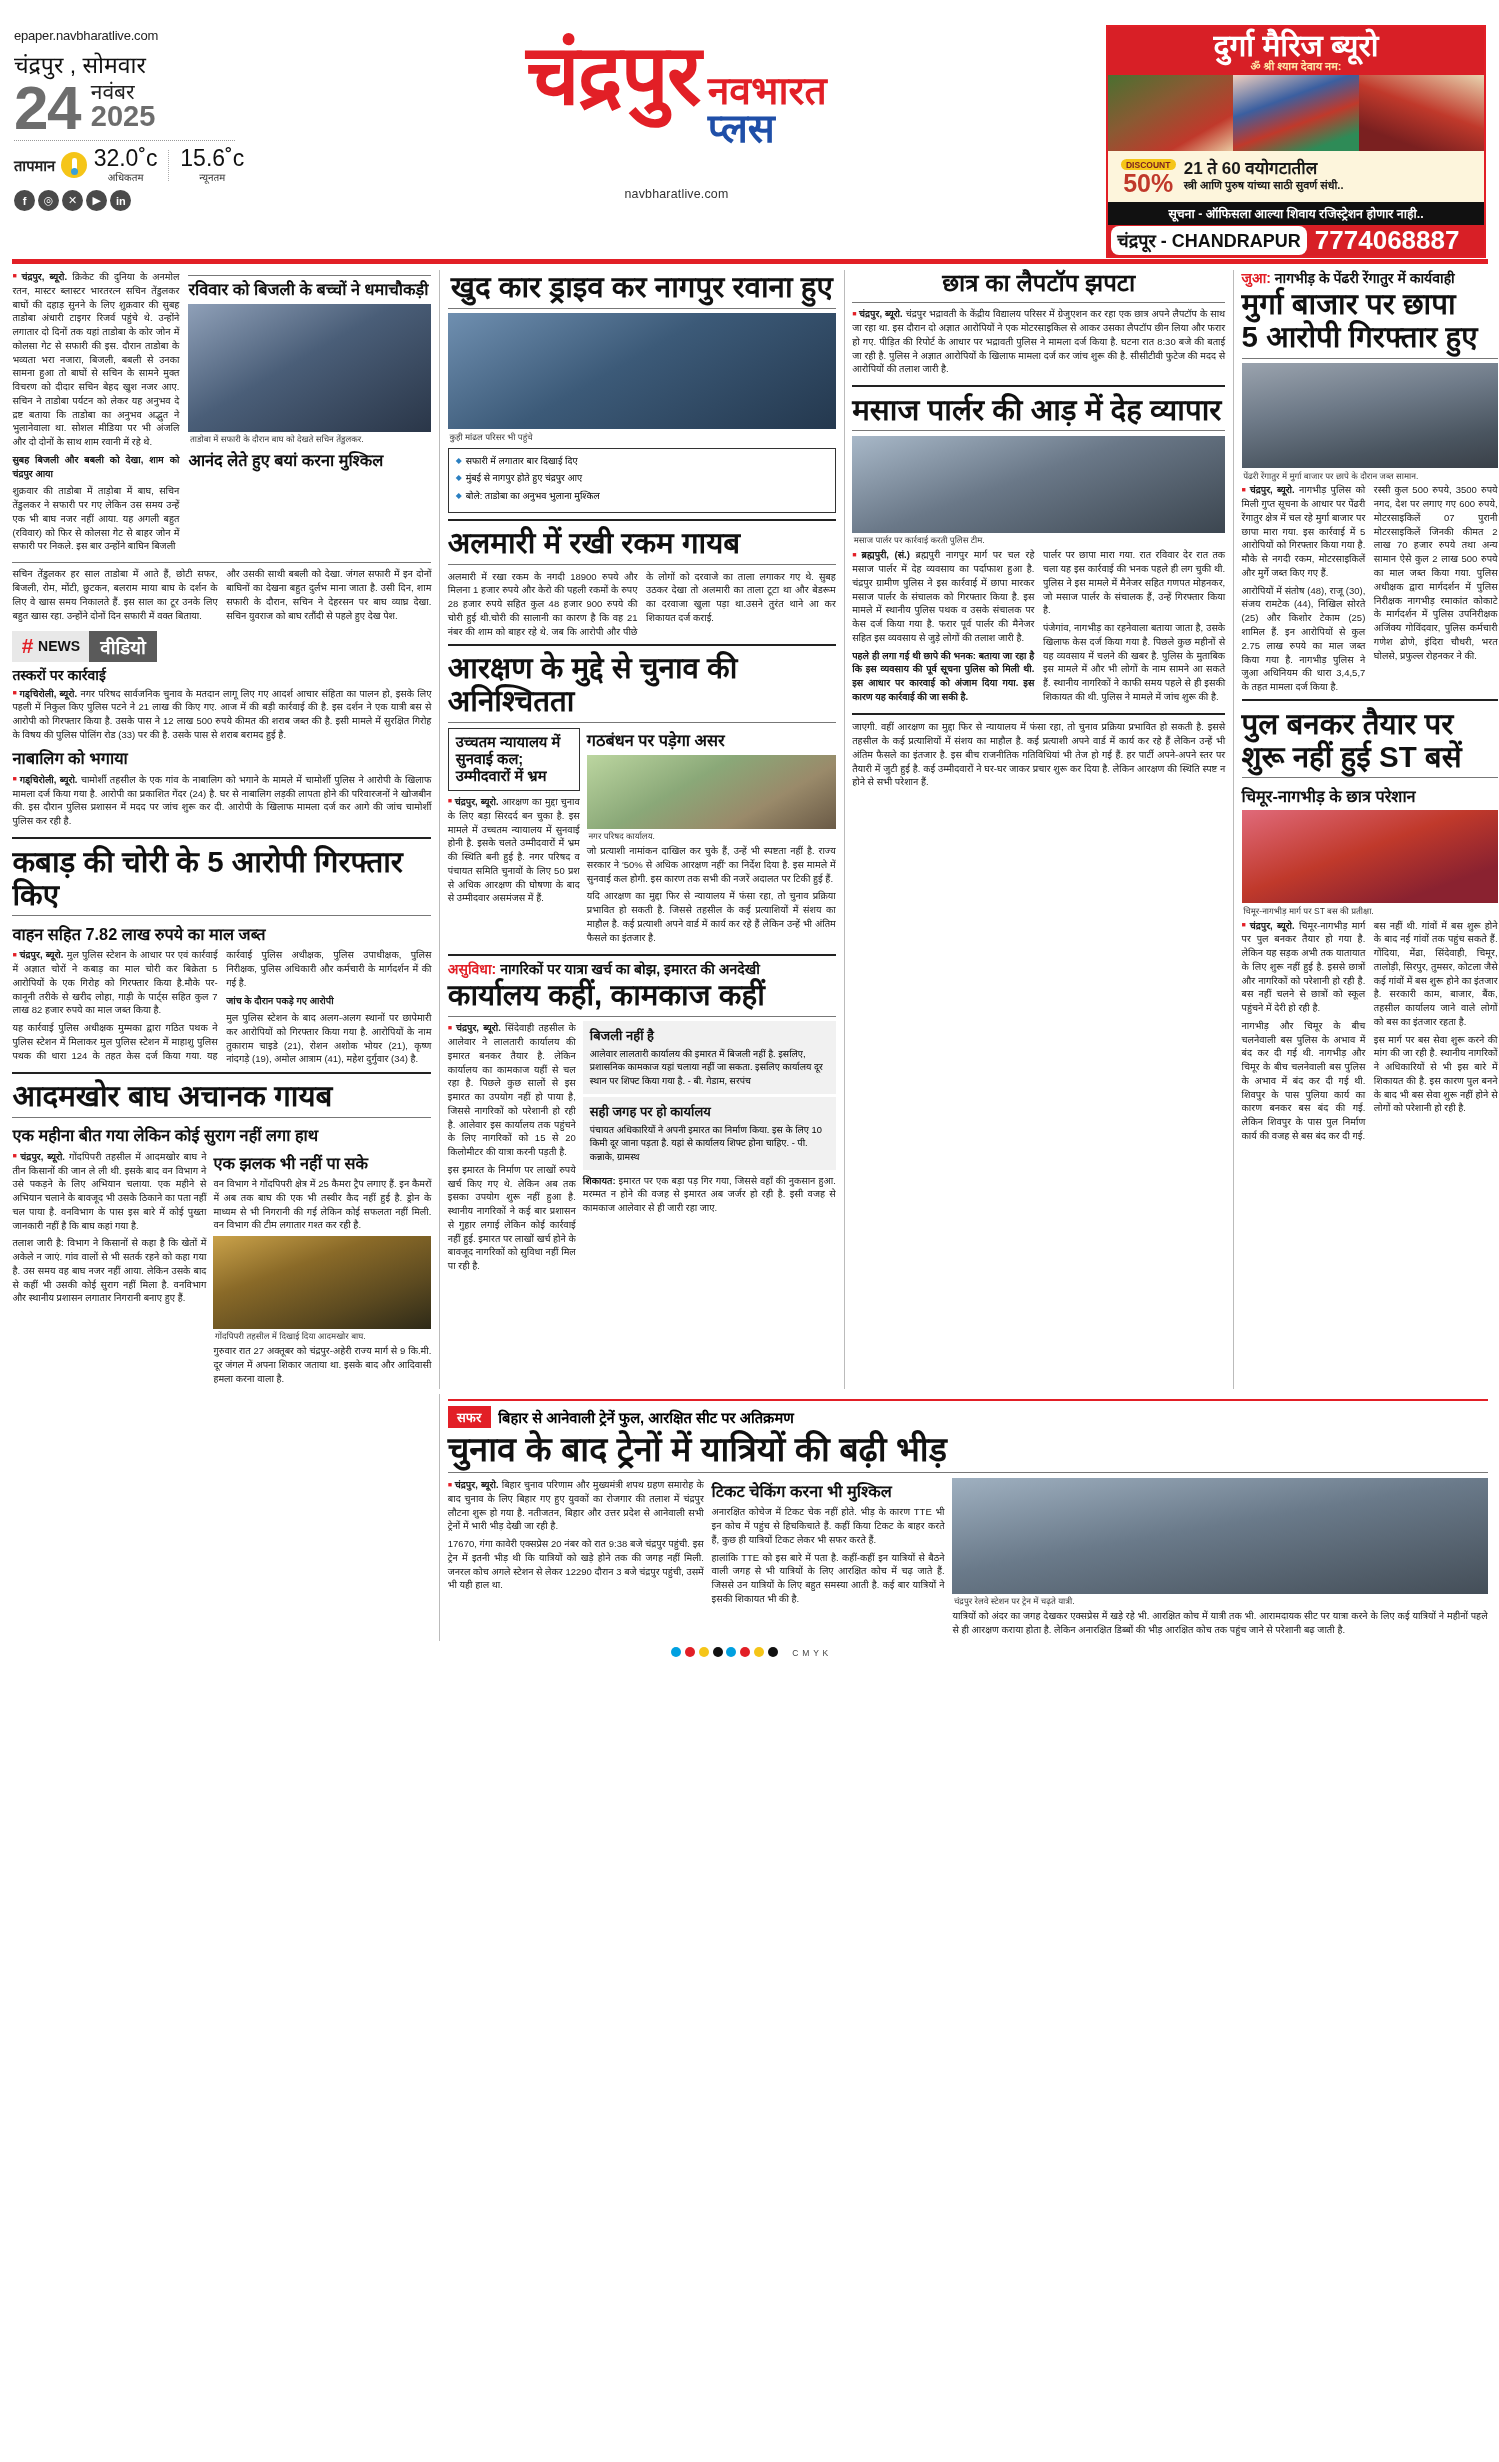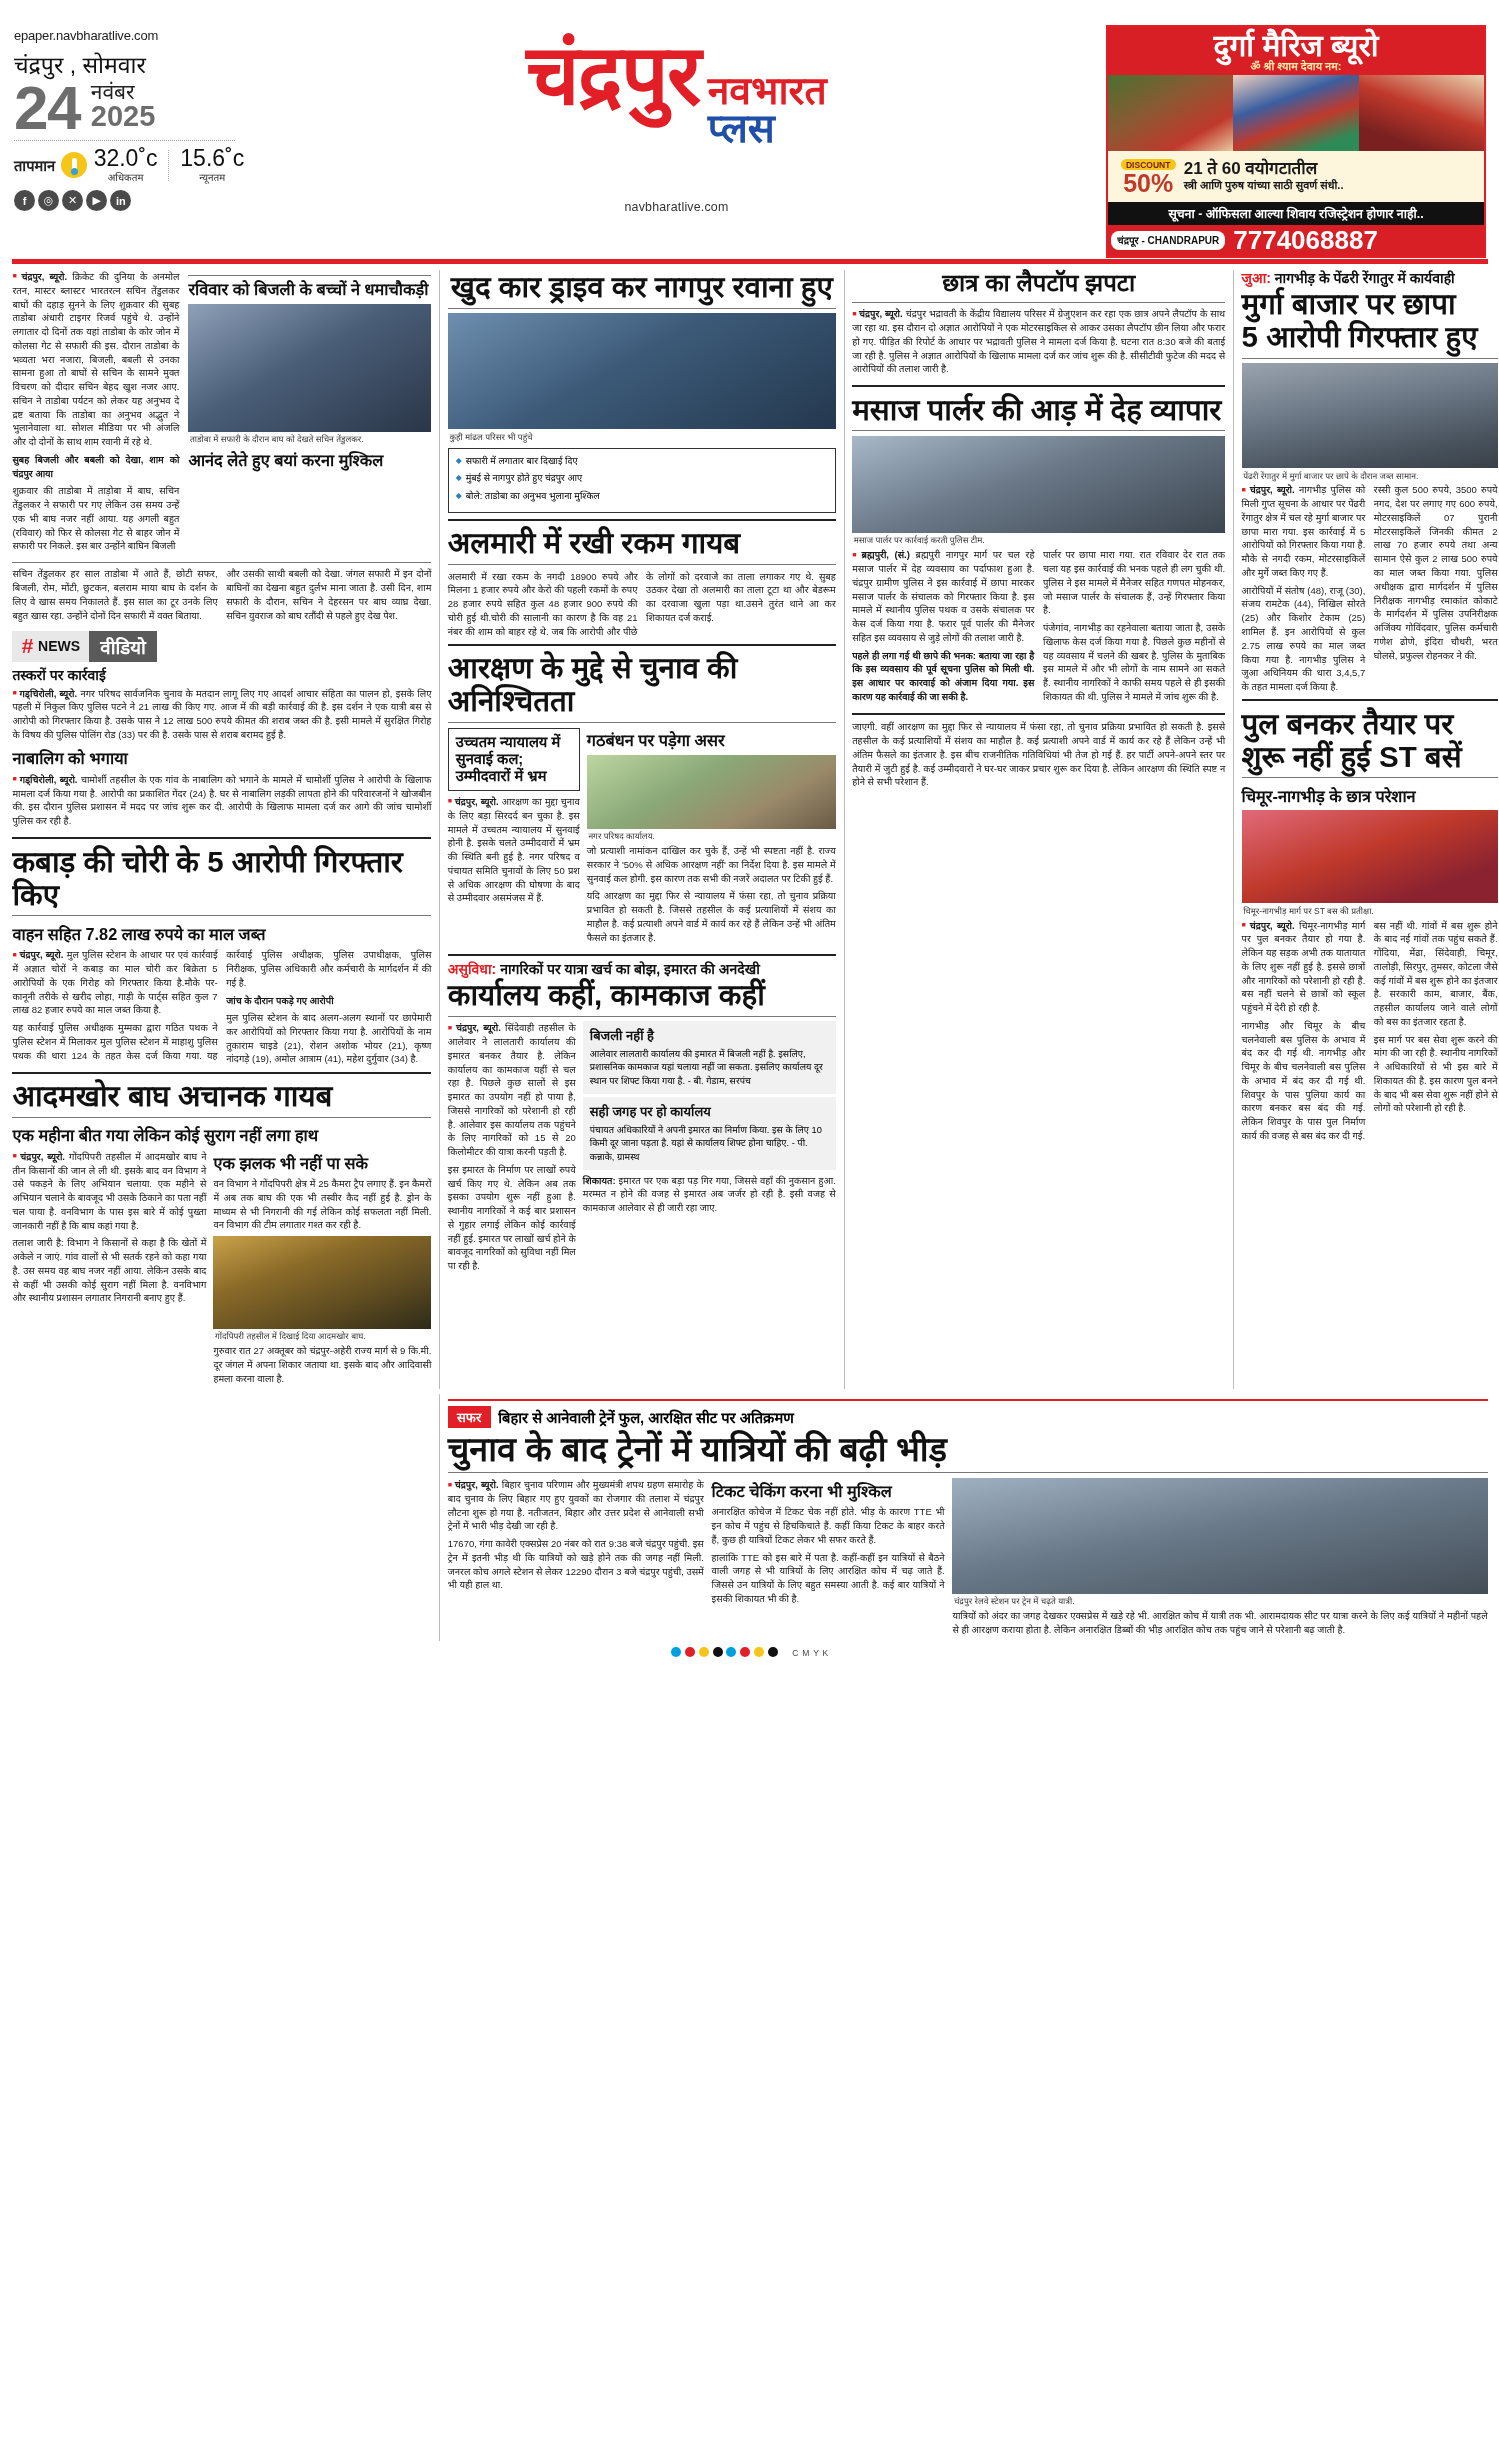--- a/index.html
+++ b/index.html
@@ -58,21 +58,21 @@
 
   .mast-center { flex: 1; display: flex; flex-direction: column; align-items: center; justify-content: flex-start; padding-top: 14px; }
   .logo-wrap { display: flex; align-items: baseline; gap: 7.8px; }
   .logo-main {
     font-size: 84px; color: #e21f26; font-weight: bold; line-height: 1;
     letter-spacing: -1.6px; font-family: "Liberation Sans", sans-serif; text-align: right;
   }
   .logo-side { display: flex; flex-direction: column; line-height: 0.95; }
   .logo-nav { font-size: 39px; color: #e21f26; font-weight: bold; }
   .logo-plus { font-size: 40px; color: #1f4fa8; font-weight: bold; }
-  .mast-site { font-size: 12.4px; color: #333; margin-top: 53px; letter-spacing: 0.2px; }
+  .mast-site { font-size: 12.4px; color: #333; margin-top: 40px; letter-spacing: 0.2px; }
 
   .mast-ad {
     width: 380px; flex: 0 0 380px;
     border: 2.3px solid #e21f26;
     display: flex; flex-direction: column;
     margin-top: 6.2px; height: 233px; overflow: hidden;
   }
   .ad-title {
     background: #d81f26; color: #fff; text-align: center;
     font-size: 30px; font-weight: bold; padding: 3.1px 0 0 0; line-height: 1.05;
@@ -88,21 +88,21 @@
     display: flex; align-items: center; background: #fdf5dc; height: 57px; padding: 0 4.7px;
   }
   .disc-badge { width: 71px; text-align:center; color:#c0392b; font-weight:bold; }
   .disc-badge .d1 { font-size: 8.5px; background:#f5c518; border-radius:6.2px; display:inline-block; padding:0.8px 5.4px; color:#7a2020;}
   .disc-badge .d2 { font-size: 25px; line-height:1; color:#c0392b; }
   .disc-text { flex:1; }
   .disc-t1 { font-size: 17px; font-weight: bold; color:#1a1a1a; line-height:1.05; }
   .disc-t2 { font-size: 11px; font-weight: bold; color:#1a1a1a; }
   .ad-note { background:#111; color:#fff; font-size:12.4px; font-weight:bold; text-align:center; padding:3.1px 0; }
   .ad-contact { background:#d81f26; display:flex; align-items:center; height: 33px; }
-  .ad-city { background:#fff; color:#111; font-weight:bold; font-size:10px; padding: 2.3px 6.2px; margin-left:3.1px;border-radius:8px; }
+  .ad-city { background:#fff; color:#111; font-weight:bold; font-size:18px; padding: 2.3px 6.2px; margin-left:3.1px;border-radius:8px; }
   .ad-phone { color:#fff; font-weight:bold; font-size:26px; letter-spacing:0px; padding-left:7.8px; }
 
   .mast-rule { height: 4.7px; background: #e21f26; margin: 3.1px 12.4px 0 12.4px; }
 
   
   .content {
     display: flex;
     padding: 6.2px 12.4px 0 12.4px;
     gap: 7.8px;
   }

